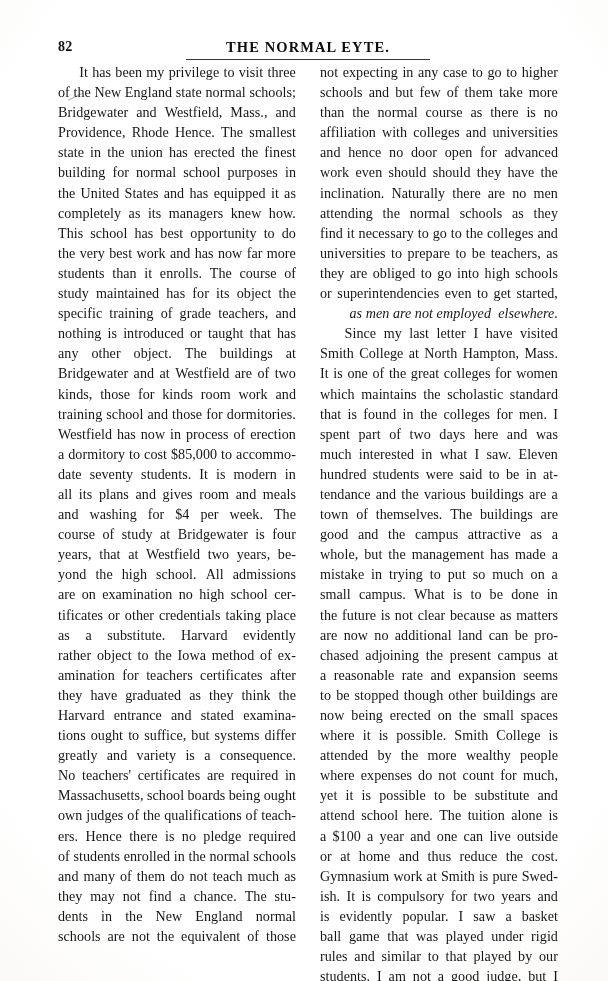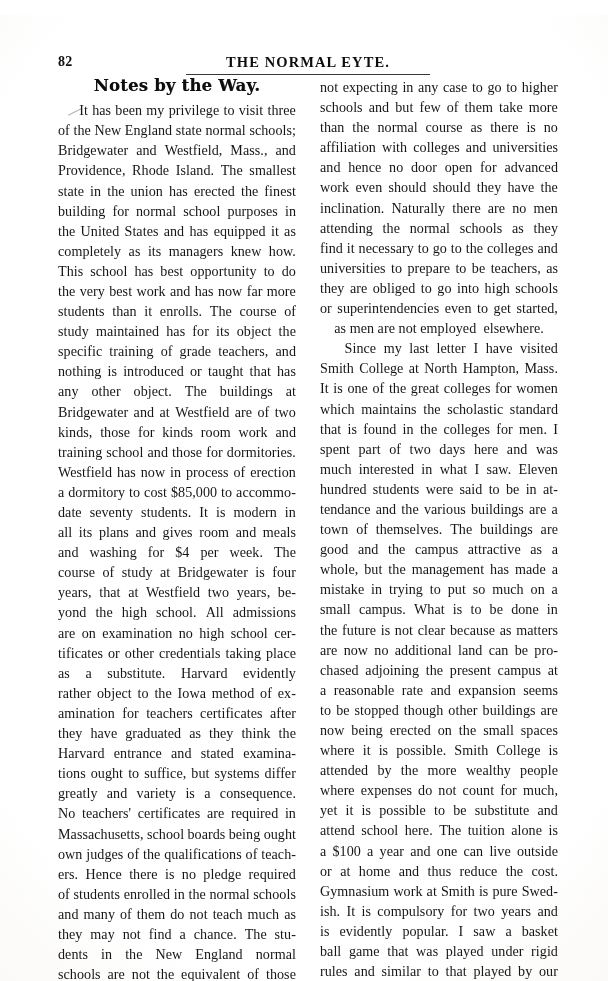--- a/index.html
+++ b/index.html
@@ -16,21 +16,20 @@
     overflow: hidden;
     position: relative;
   }
 
   
   .page {
     position: absolute;
     inset: 0;
     background:
       radial-gradient(ellipse 115% 100% at 50% 45%, #ffffff 55%, #f7f5f1 82%, #efebe4 100%);
-    margin-top: 15px;
   }
   .scan-noise {
     position: absolute;
     inset: 0;
     pointer-events: none;
     opacity: .5;
     background-image:
       radial-gradient(circle at 12% 23%, rgba(120,110,95,.05) 0 1px, transparent 1px),
       radial-gradient(circle at 78% 9%, rgba(120,110,95,.045) 0 1px, transparent 1px),
       radial-gradient(circle at 41% 67%, rgba(120,110,95,.04) 0 1px, transparent 1px),
@@ -158,21 +157,22 @@
     font-size: 14.1px;
     line-height: 20.1px;
     height: 20.1px;
     color: #161616;
     white-space: pre;
     letter-spacing: .05px;
   }
   
   .ln.flush {
     display: block;
-    text-align: center;
+    text-align: right;
+    font-style: italic;
   }
   .ln.indent {
     text-indent: 0;
   }
   .ln > span {
     display: inline-block;
   }
   .ln.indent::before {
     content: "";
     display: inline-block;
@@ -193,26 +193,25 @@
       <div class="masthead-wrap">
         <span class="masthead">THE NORMAL EYTE.</span>
       </div>
       <div class="masthead-rule"></div>
     </div>
 
     <div class="margin-mark"></div>
 
     <div class="columns">
       <div class="col">
-        <h1 class="article-title">Notes by the Way.</h1>
         <div class="lines">
             <div class="ln indent"><span>It</span><span>has</span><span>been</span><span>my</span><span>privilege</span><span>to</span><span>visit</span><span>three</span></div>
             <div class="ln"><span>of</span><span>the</span><span>New</span><span>England</span><span>state</span><span>normal</span><span>schools;</span></div>
             <div class="ln"><span>Bridgewater</span><span>and</span><span>Westfield,</span><span>Mass.,</span><span>and</span></div>
-            <div class="ln"><span>Providence,</span><span>Rhode</span><span>Island.</span><span>The</span><span>smallest</span></div>
+            <div class="ln"><span>Providence,</span><span>Rhode</span><span>Hence.</span><span>The</span><span>smallest</span></div>
             <div class="ln"><span>state</span><span>in</span><span>the</span><span>union</span><span>has</span><span>erected</span><span>the</span><span>finest</span></div>
             <div class="ln"><span>building</span><span>for</span><span>normal</span><span>school</span><span>purposes</span><span>in</span></div>
             <div class="ln"><span>the</span><span>United</span><span>States</span><span>and</span><span>has</span><span>equipped</span><span>it</span><span>as</span></div>
             <div class="ln"><span>completely</span><span>as</span><span>its</span><span>managers</span><span>knew</span><span>how.</span></div>
             <div class="ln"><span>This</span><span>school</span><span>has</span><span>best</span><span>opportunity</span><span>to</span><span>do</span></div>
             <div class="ln"><span>the</span><span>very</span><span>best</span><span>work</span><span>and</span><span>has</span><span>now</span><span>far</span><span>more</span></div>
             <div class="ln"><span>students</span><span>than</span><span>it</span><span>enrolls.</span><span>The</span><span>course</span><span>of</span></div>
             <div class="ln"><span>study</span><span>maintained</span><span>has</span><span>for</span><span>its</span><span>object</span><span>the</span></div>
             <div class="ln"><span>specific</span><span>training</span><span>of</span><span>grade</span><span>teachers,</span><span>and</span></div>
             <div class="ln"><span>nothing</span><span>is</span><span>introduced</span><span>or</span><span>taught</span><span>that</span><span>has</span></div>

